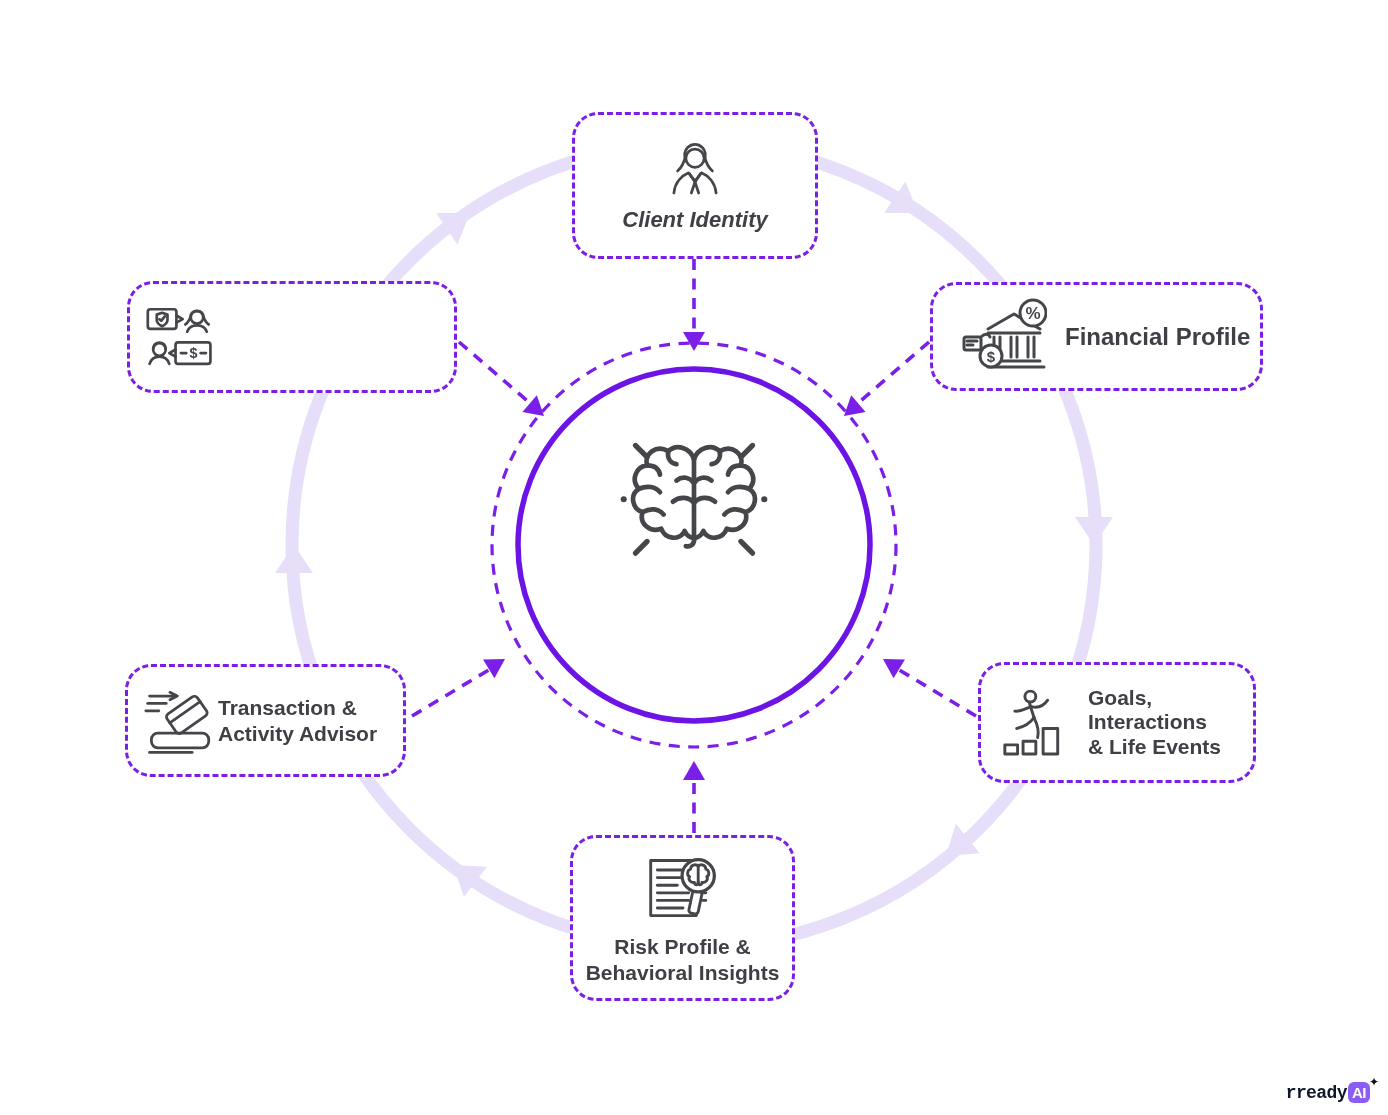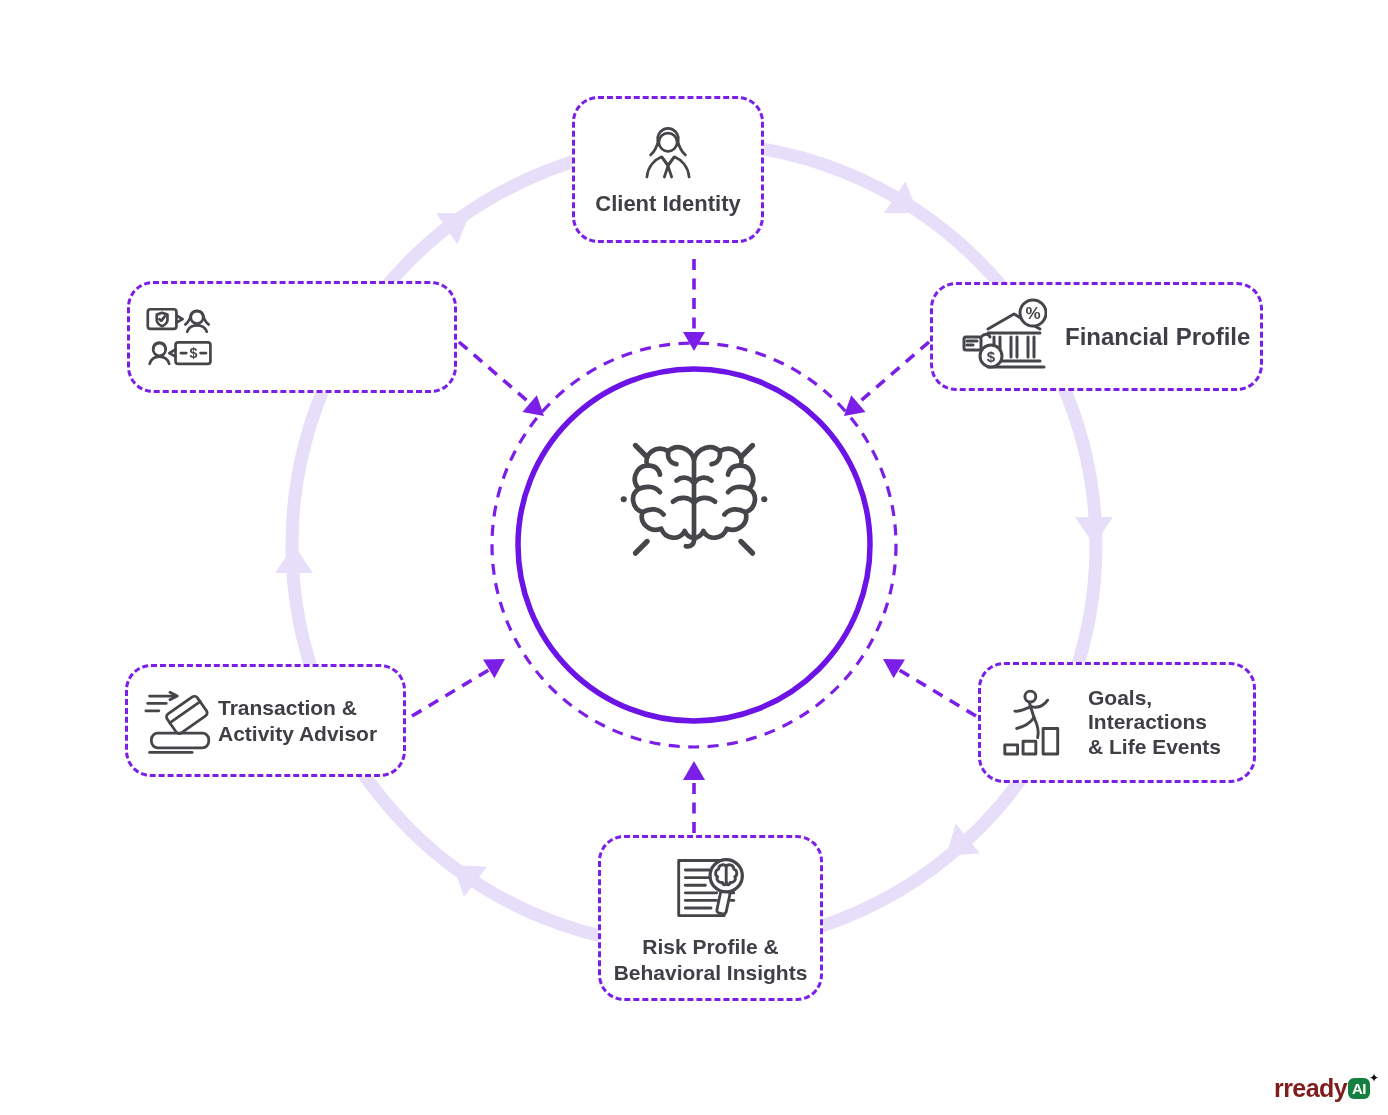--- a/index.html
+++ b/index.html
@@ -21,23 +21,23 @@
   .line-22{font-size:24px;line-height:26px;}
   .lines-2125 div{font-size:21px;line-height:25.5px;}
   .center-title{
     position:absolute;left:534px;top:602px;width:320px;text-align:center;
     color:#3F4045;font-weight:700;font-size:32px;line-height:48px;letter-spacing:0.2px;
   }
   .brain-wrap{position:absolute;left:612px;top:422px;}
   .logo{
     position:absolute;right:8px;bottom:12px;display:flex;align-items:center;
   }
-  .logo-brand{font-size:25px;font-weight:800;color:#7f1d1d;letter-spacing:-0.6px;}
+  .logo-brand{font-size:18px;font-weight:800;color:#0f172a;letter-spacing:-0.6px;font-family:Liberation Mono, monospace;}
   .logo-badge{
-    background:#15803d;color:#ffffff;border-radius:6px;padding:2px 4px 2px 4px;
+    background:#8b5cf6;color:#ffffff;border-radius:6px;padding:2px 4px 2px 4px;
     font-size:15px;font-weight:800;margin-left:1px;letter-spacing:-0.5px;
   }
   .logo-sparkle{font-size:12px;color:#0E0E10;position:relative;top:-11px;left:-1px;}
   .icon-box{flex:0 0 auto;}
 </style>
 </head>
 <body>
 
 <div class="canvas">
 
@@ -98,21 +98,21 @@
           <path d="M120,20 L110,30"></path>
         <path d="M20,112 L30,102"></path>
           <path d="M120,112 L110,102"></path>
       </g>
       <circle cx="10" cy="66" r="2.6" fill="#45464A" stroke="none"></circle>
       <circle cx="130" cy="66" r="2.6" fill="#45464A" stroke="none"></circle>
     </svg>
   </div>
 
 
-  <div class="node col" style="left:572px;top:96px;width:192px;height:147px;gap:3px;">
+  <div class="node col" style="left:572px;top:112px;width:246px;height:147px;gap:3px;font-style:italic;">
     <svg class="icon-box" width="66" height="66" viewBox="0 0 72 72" fill="none" stroke="#45464A" stroke-width="3" stroke-linecap="round" stroke-linejoin="round">
       <circle cx="36" cy="22" r="10"></circle>
       <path d="M26,25 C21,10 33,7 36,7 C39,7 51,10 46,25"></path>
       <path d="M26,19 C24,27 22,32 17,36"></path>
       <path d="M46,19 C48,27 50,32 55,36"></path>
       <path d="M13,60 C14,48 22,41 29,38 L36,47 L43,38 C50,41 58,48 59,60"></path>
       <path d="M30,39 L36,48 L42,39"></path>
       <path d="M36,48 L32,60"></path>
       <path d="M36,48 L40,60"></path>
     </svg>
@@ -196,21 +196,21 @@
       </g>
       <rect x="8" y="50" width="62" height="16" rx="7"></rect>
       <path d="M6,71 H52"></path>
     </svg>
     <div class="label lines-2125">
       <div>Transaction &amp;</div>
       <div>Activity Advisor</div>
     </div>
   </div>
 
-  <div class="node col" style="left:570px;top:835px;width:225px;height:166px;gap:7px;margin-left:28px;">
+  <div class="node col" style="left:570px;top:835px;width:225px;height:166px;gap:7px;">
     <svg class="icon-box" width="76" height="76" viewBox="0 0 80 80" fill="none" stroke="#45464A" stroke-width="3" stroke-linecap="round" stroke-linejoin="round">
       <rect x="6" y="10" width="48" height="58"></rect>
       <path d="M13,20 H38"></path>
         <path d="M13,28 H38"></path>
         <path d="M13,36 H34"></path>
       <path d="M13,44 H46"></path>
         <path d="M13,52 H46"></path>
         <path d="M13,60 H40"></path>
       <path d="M61,44 h3"></path>
         <path d="M61,52 h3"></path>

